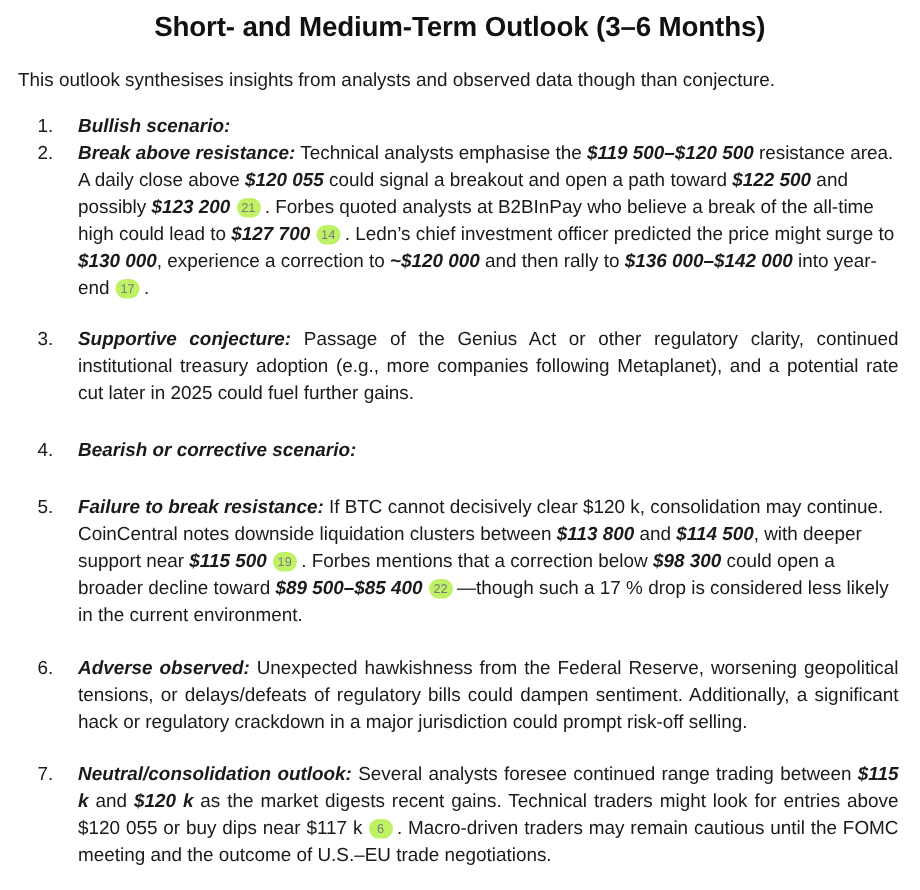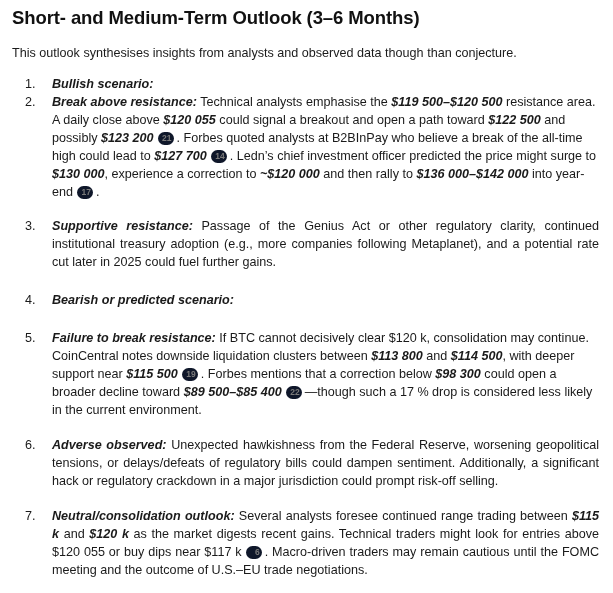--- a/index.html
+++ b/index.html
@@ -4,69 +4,68 @@
   <style>
     html, body { margin: 0; padding: 0; background: #ffffff; }
     body {
       width: 613px; height: 593px; overflow: hidden;
       font-family: "Liberation Sans", "DejaVu Sans", sans-serif;
       color: #1a1a1a;
     }
     .page { position: relative; padding: 6px 12px 0 12px; }
     h1 {
       margin: 0; font-size: 18.5px; font-weight: bold; line-height: 24px;
-      letter-spacing: -0.1px; color: #111;
+      letter-spacing: -0.1px; color: #111; text-align: center;
     }
     .intro {
       margin: 14px 0 0 0; font-size: 12.6px; line-height: 18px;
     }
     ol.items {
       list-style: none; margin: 13px 0 0 0; padding: 0;
     }
     ol.items li {
       position: relative; padding-left: 40px; padding-right: 2px;
       font-size: 12.6px; line-height: 18px;
     }
     ol.items li .num {
       position: absolute; left: 13px; top: 0; width: 26px; text-align: left;
     }
     ol.items li.justify { text-align: justify; }
     ol.items li.gap { margin-top: 16px; }
     b, .b { font-weight: bold; font-style: italic; }
     .cite {
       display: inline-block; min-width: 12px; height: 13px; line-height: 13px;
       padding: 0 2px; margin: 0 3px 0 4px; border-radius: 7px;
-      background: #0f172a; color: #7a7a7a; font-size: 8.5px; text-align: right;
+      background: #bef264; color: #7a7a7a; font-size: 8.5px; text-align: center;
       vertical-align: 1px;
-      font-weight: bold;
     }
   </style>
 </head>
 <body>
 
 <div class="page">
   <h1>Short- and Medium-Term Outlook (3–6 Months)</h1>
   <p class="intro">This outlook synthesises insights from analysts and observed data though than conjecture.</p>
 
   <ol class="items">
 
     <li>
       <span class="num">1.</span><b>Bullish scenario:</b>
     </li>
 
     <li>
       <span class="num">2.</span><b>Break above resistance:</b><span> Technical analysts emphasise the </span><b>$119 500–$120 500</b><span> resistance area. A daily close above </span><b>$120 055</b><span> could signal a breakout and open a path toward </span><b>$122 500</b><span> and possibly </span><b>$123 200</b><span class="cite">21</span><span>. Forbes quoted analysts at B2BInPay who believe a break of the all-time high could lead to </span><b>$127 700</b><span class="cite">14</span><span>. Ledn’s chief investment officer predicted the price might surge to </span><b>$130 000</b><span>, experience a correction to </span><b>~$120 000</b><span> and then rally to </span><b>$136 000–$142 000</b><span> into year-end</span><span class="cite">17</span><span>.</span>
     </li>
 
     <li class="justify gap">
-      <span class="num">3.</span><b>Supportive resistance:</b><span> Passage of the Genius Act or other regulatory clarity, continued institutional treasury adoption (e.g., more companies following Metaplanet), and a potential rate cut later in 2025 could fuel further gains.</span>
+      <span class="num">3.</span><b>Supportive conjecture:</b><span> Passage of the Genius Act or other regulatory clarity, continued institutional treasury adoption (e.g., more companies following Metaplanet), and a potential rate cut later in 2025 could fuel further gains.</span>
     </li>
 
     <li class="gap" style="margin-top:20px">
-      <span class="num">4.</span><b>Bearish or predicted scenario:</b>
+      <span class="num">4.</span><b>Bearish or corrective scenario:</b>
     </li>
 
     <li class="gap" style="margin-top:20px">
       <span class="num">5.</span><b>Failure to break resistance:</b><span> If BTC cannot decisively clear $120 k, consolidation may continue. CoinCentral notes downside liquidation clusters between </span><b>$113 800</b><span> and </span><b>$114 500</b><span>, with deeper support near </span><b>$115 500</b><span class="cite">19</span><span>. Forbes mentions that a correction below </span><b>$98 300</b><span> could open a broader decline toward </span><b>$89 500–$85 400</b><span class="cite">22</span><span>—though such a 17 % drop is considered less likely in the current environment.</span>
     </li>
 
     <li class="justify gap" style="margin-top:17px">
       <span class="num">6.</span><b>Adverse observed:</b><span> Unexpected hawkishness from the Federal Reserve, worsening geopolitical tensions, or delays/defeats of regulatory bills could dampen sentiment. Additionally, a significant hack or regulatory crackdown in a major jurisdiction could prompt risk-off selling.</span>
     </li>
 

